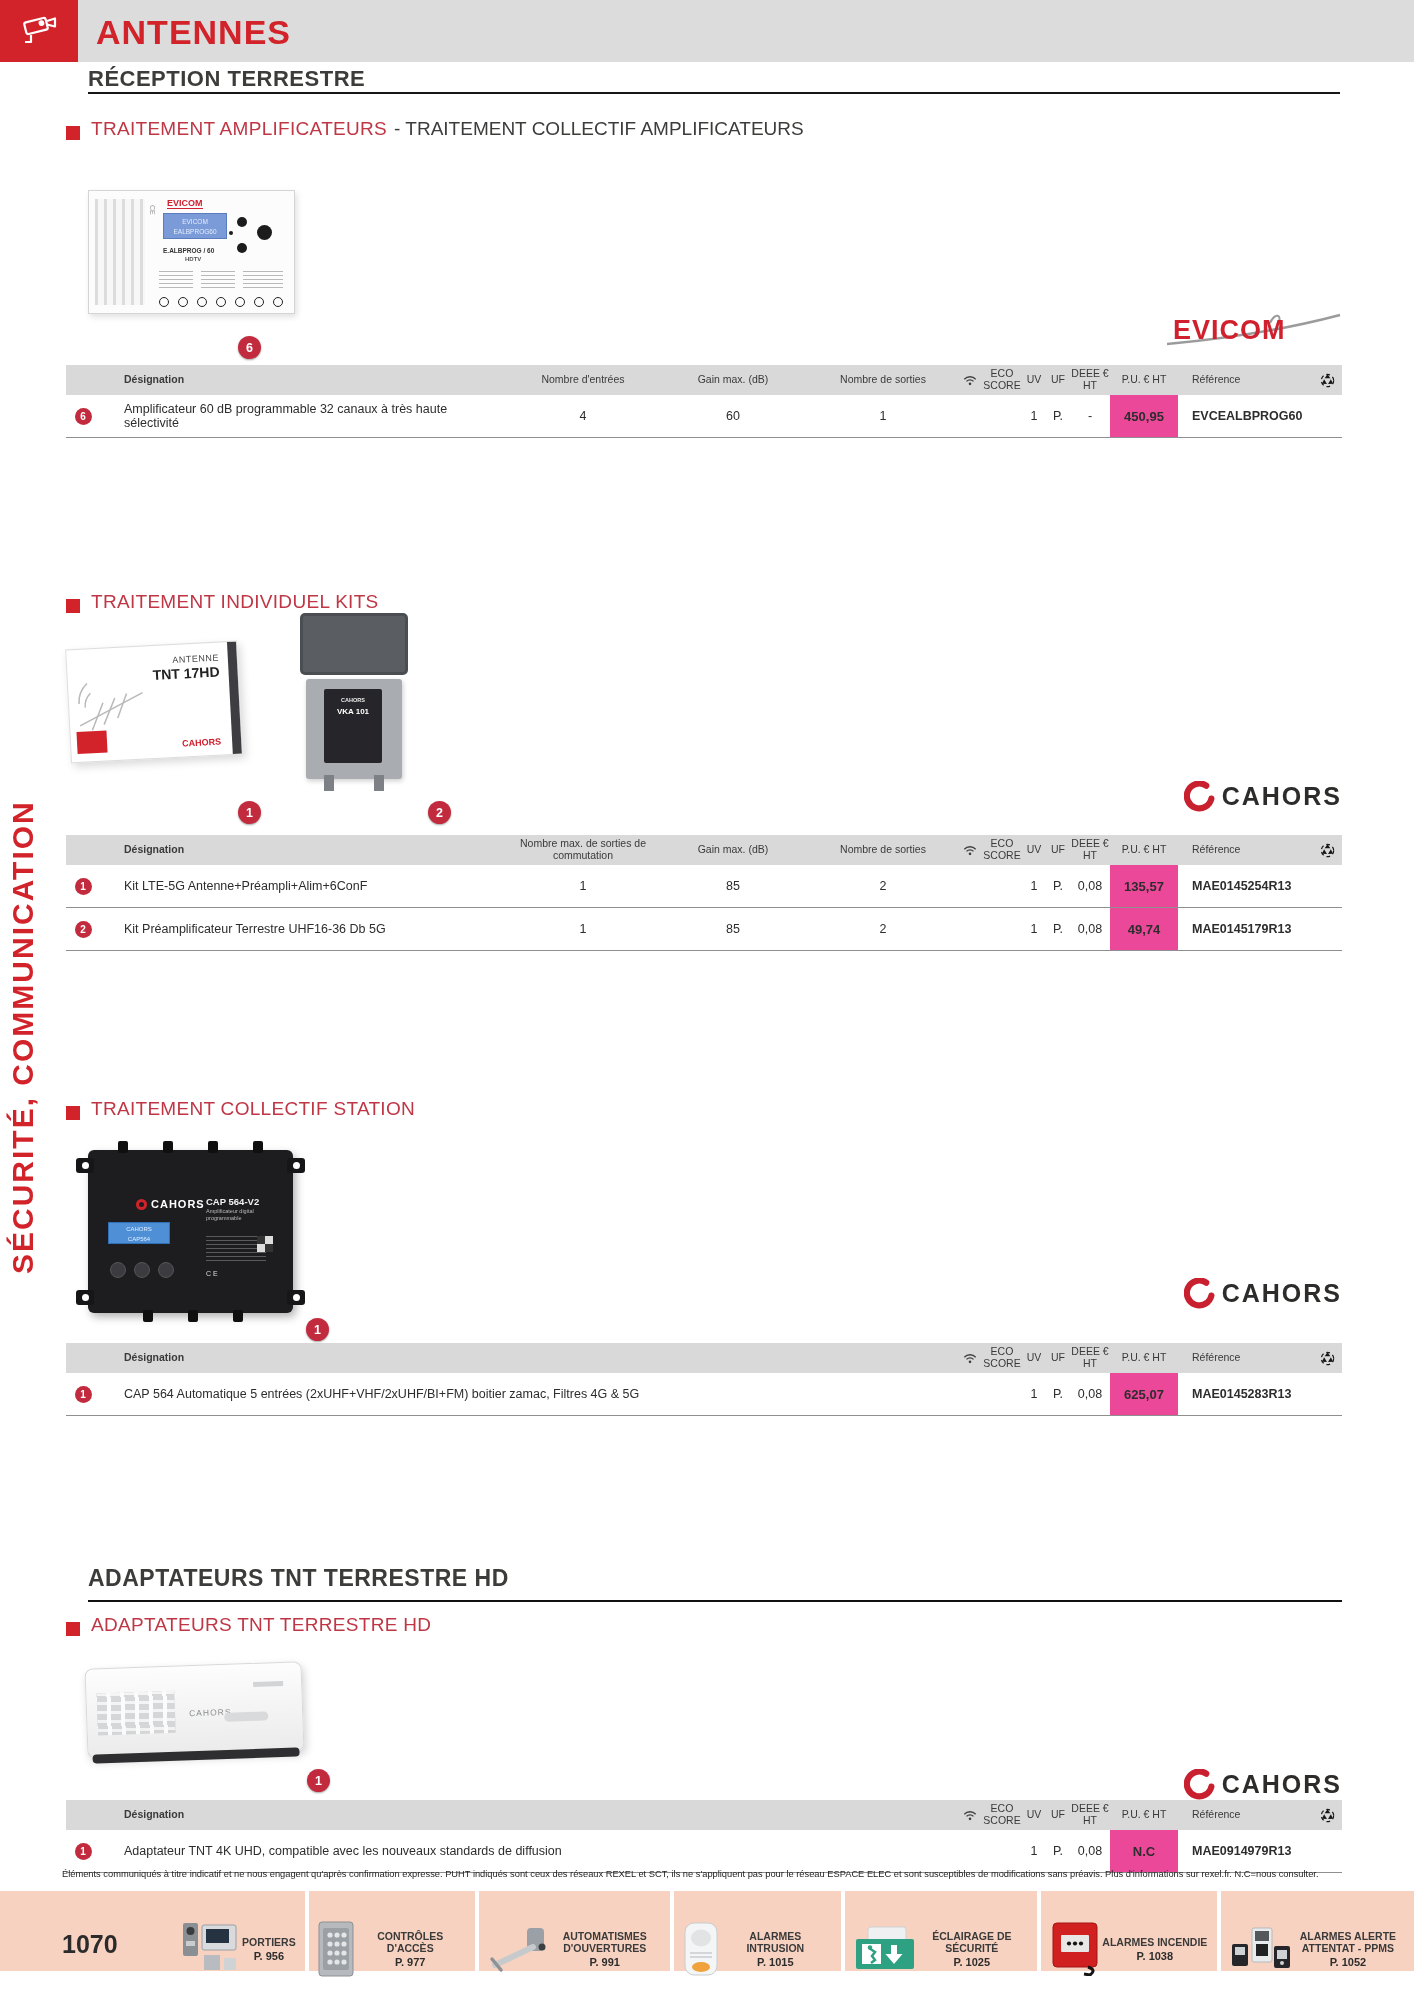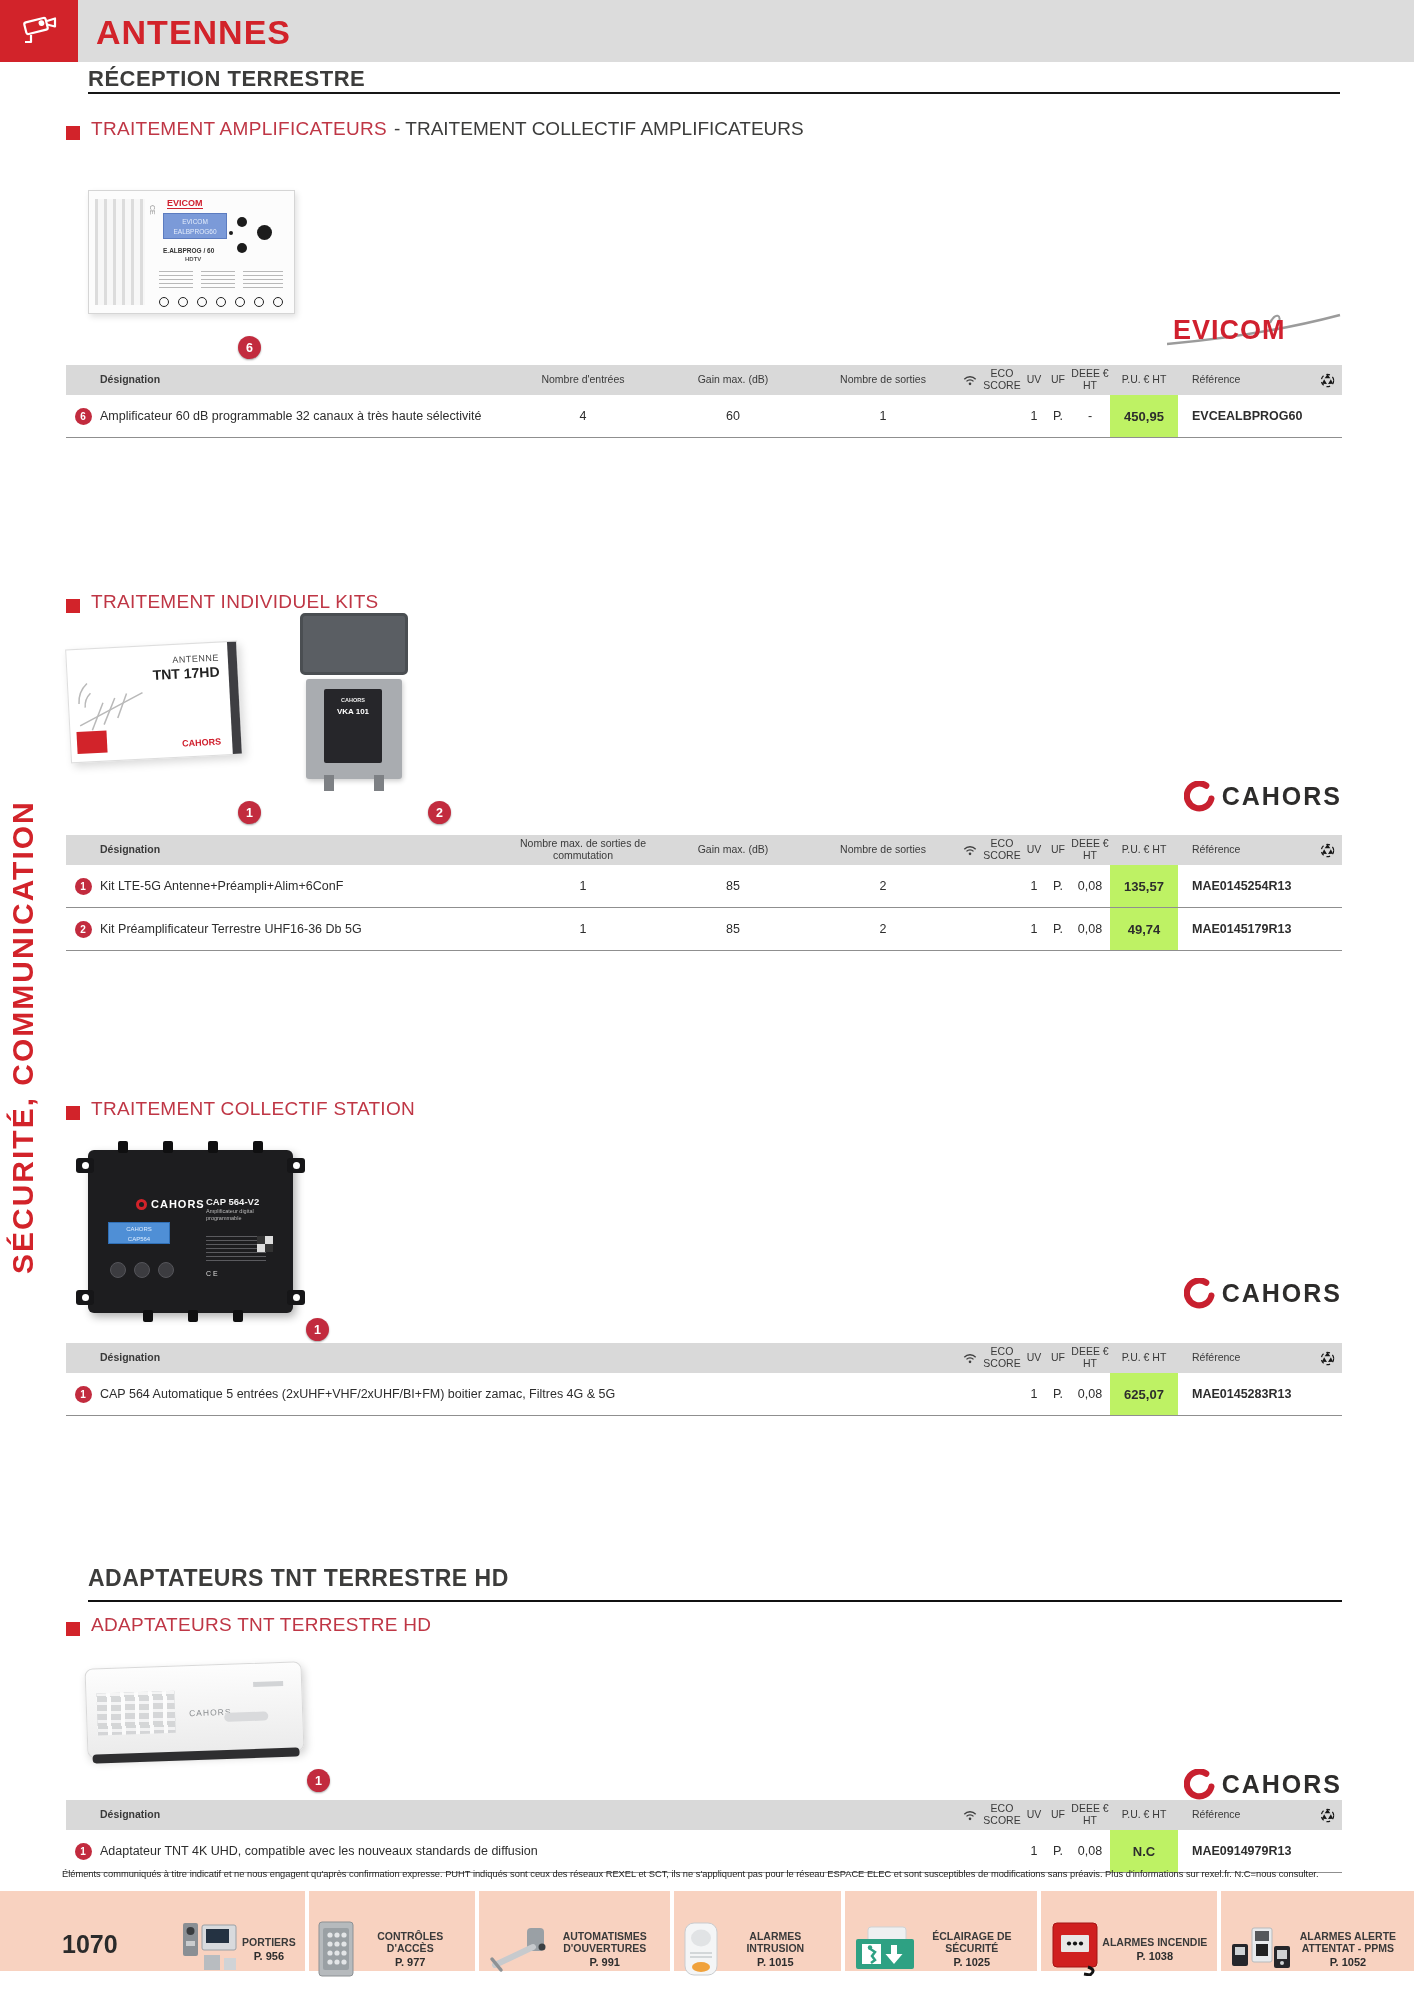--- a/index.html
+++ b/index.html
@@ -37,32 +37,32 @@
   .ev-swoosh{position:absolute;left:0;top:0;}
   .brand-cahors{gap:7px;}
   .ca-text{font-size:25px;font-weight:800;color:#2d2c2b;letter-spacing:2px;}
   
   .ptable{width:100%;}
   .t-head{display:flex;align-items:center;background:#d9d9d9;min-height:30px;font-size:10.5px;
           color:#3a3a3a;line-height:1.1;}
   .t-row{display:flex;align-items:stretch;border-bottom:1px solid #8f8f8f;font-size:12.5px;color:#2d2d2d;}
   .t-row > div{display:flex;align-items:center;min-height:42px;}
   .c-badge{width:34px;flex:0 0 auto;display:flex;align-items:center;justify-content:center;}
-  .c-des{flex:1 1 auto;text-align:left;padding-right:8px;}
+  .c-des{flex:1 1 auto;text-align:left;padding-right:8px;margin-left:24px;}
   .t-head .c-des{font-weight:bold;}
   .c-mid{width:150px;flex:0 0 auto;text-align:center;justify-content:center;}
   .c-wifi{width:24px;flex:0 0 auto;text-align:center;justify-content:center;display:flex;align-items:center;}
   .c-eco{width:40px;flex:0 0 auto;text-align:center;justify-content:center;}
   .c-uv,.c-uf{width:24px;flex:0 0 auto;text-align:center;justify-content:center;}
   .c-deee{width:40px;flex:0 0 auto;text-align:center;justify-content:center;}
   .c-pu{width:68px;flex:0 0 auto;text-align:center;justify-content:center;}
   .c-ref{width:120px;flex:0 0 auto;text-align:left;padding-left:14px;}
   .c-rec{width:30px;flex:0 0 auto;text-align:center;justify-content:center;display:flex;align-items:center;}
   .t-head .c-mid,.t-head .c-eco,.t-head .c-deee{white-space:normal;}
-  .t-row .c-pu{background:#bef264;font-weight:bold;font-size:13px;}
+  .t-row .c-pu{background:#ec4899;font-weight:bold;font-size:13px;}
   .t-row .c-ref{font-weight:bold;}
   .badge{width:17px;height:17px;border-radius:50%;background:#c22b3e;color:#fff;font-size:10px;
          font-weight:bold;display:inline-flex;align-items:center;justify-content:center;}
   
   .fig{position:absolute;}
   
   .fig-evicom{width:205px;height:122px;background:#fcfcfc;border:1px solid #d5d5d5;
               box-shadow:2px 3px 6px rgba(0,0,0,.12);}
   .ev-vents{position:absolute;left:6px;top:8px;bottom:8px;width:50px;
             background:repeating-linear-gradient(90deg,#dcdcdc 0 3px,#f7f7f7 3px 9px);}

